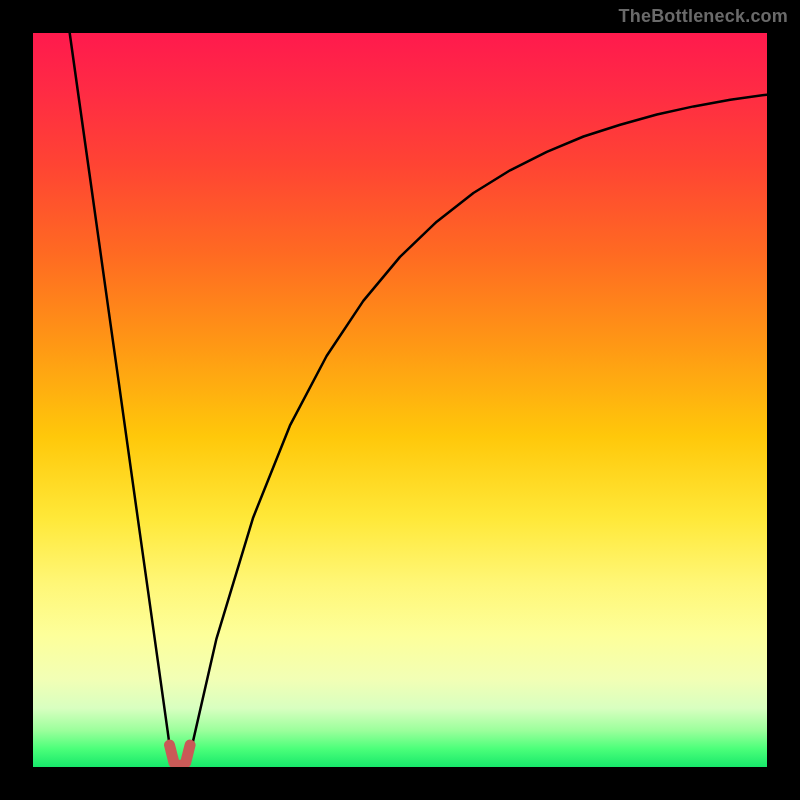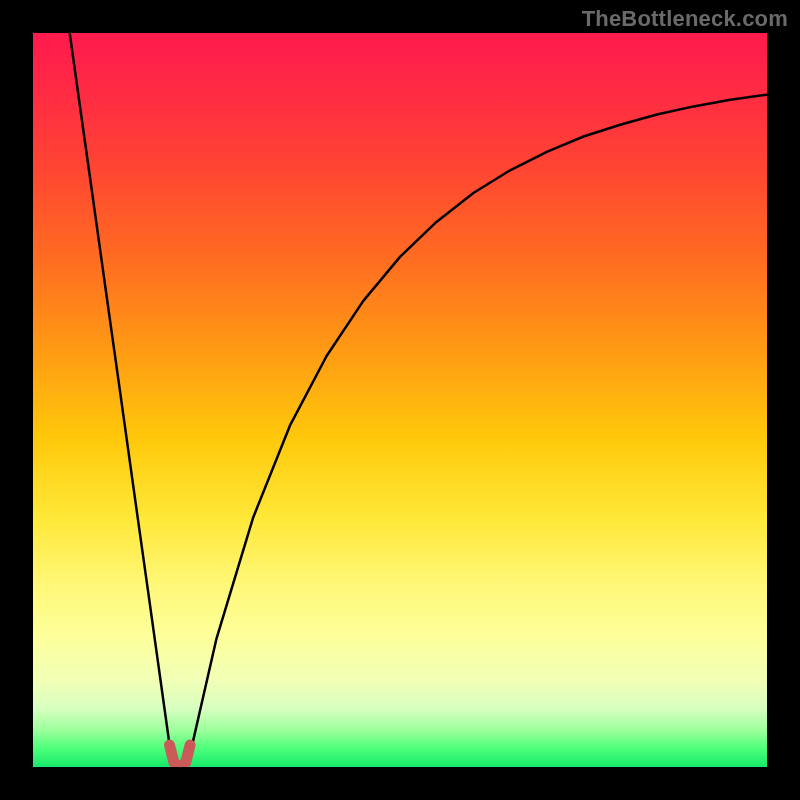--- a/index.html
+++ b/index.html
@@ -51,21 +51,21 @@
     left: 0; top: 0;
     width: 734px;
     height: 734px;
   }
   .watermark {
     position: absolute;
     top: 6px;
     right: 12px;
     color: #6a6a6a;
     font-family: Arial, Helvetica, sans-serif;
-    font-size: 22px;
+    font-size: 18px;
     font-weight: bold;
     letter-spacing: 0.2px;
   }
 </style>
 </head>
 <body>
 
 <div class="frame">
   <div class="plot-area">
     <div class="gradient"></div>

